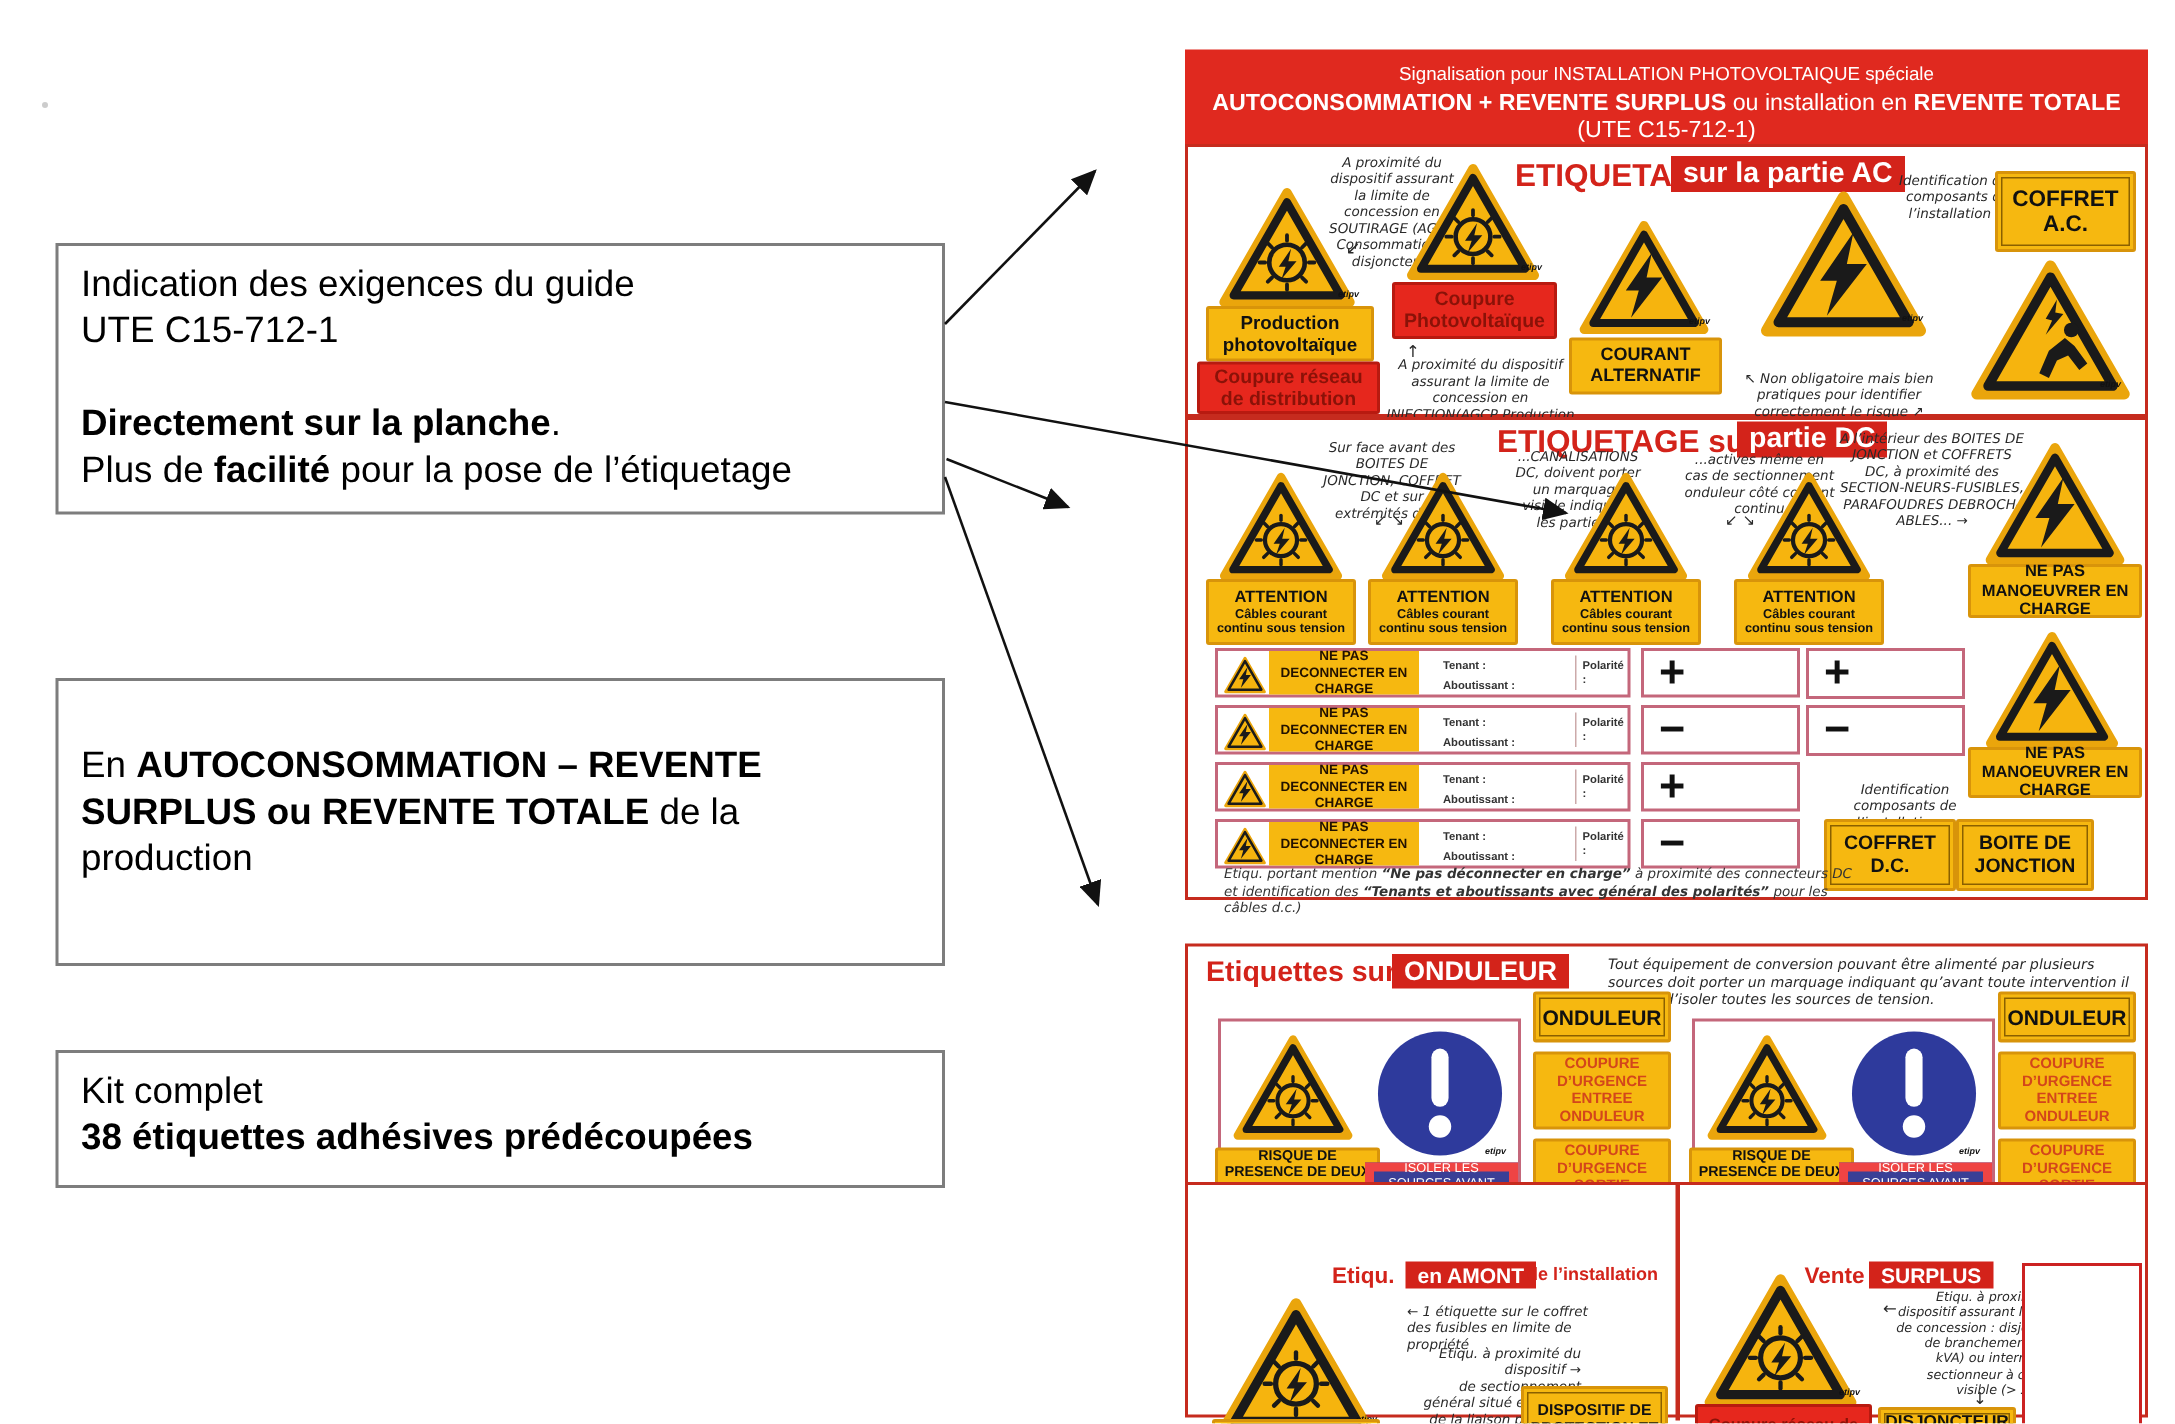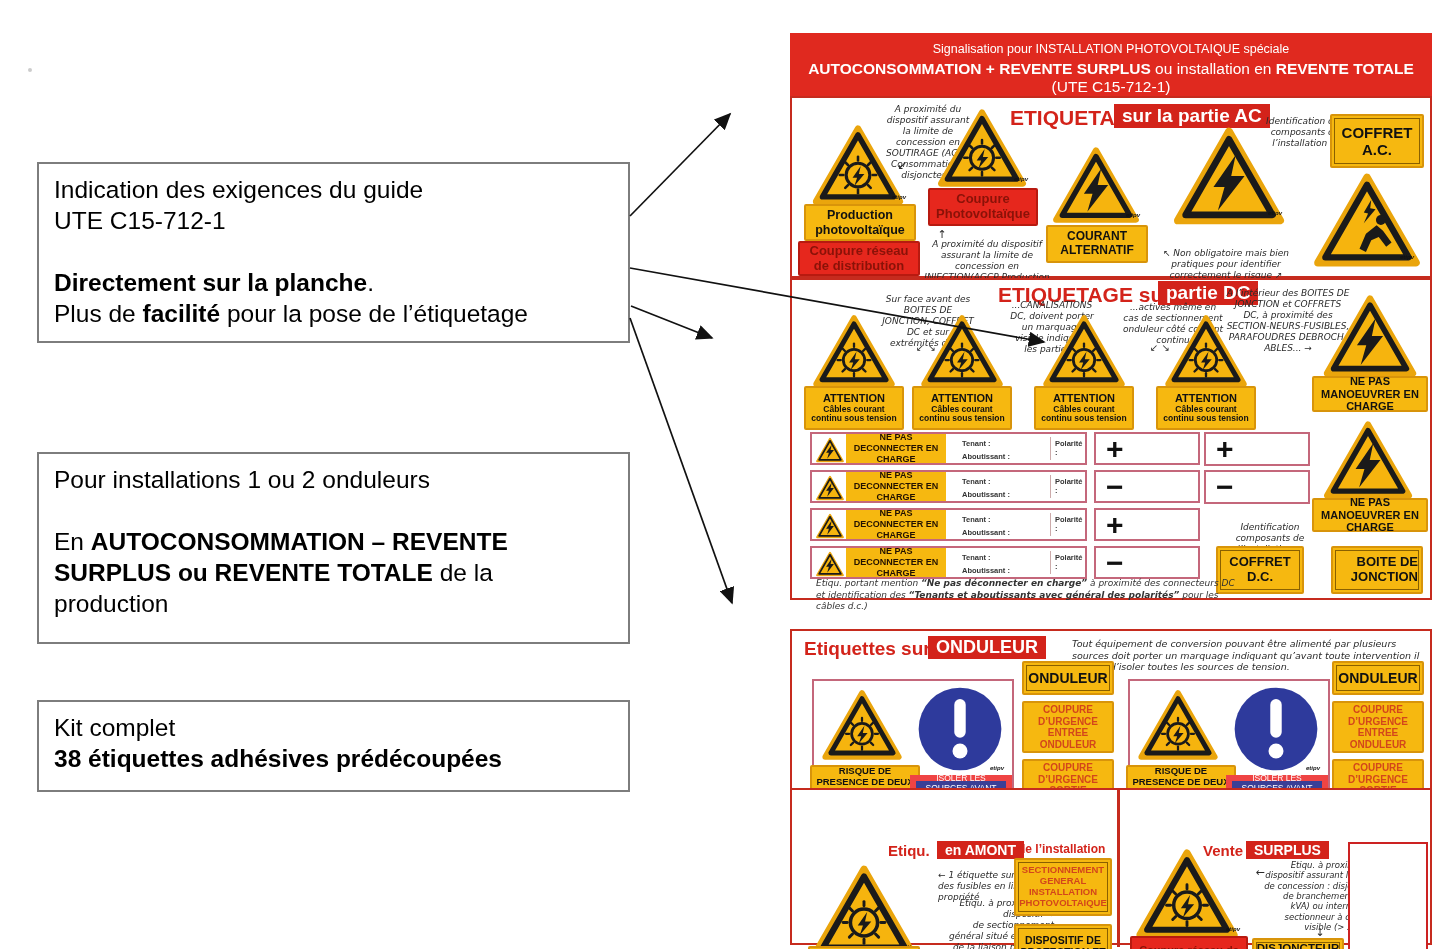--- a/index.html
+++ b/index.html
@@ -99,21 +99,20 @@
 
   <div class="tbox" style="left:37px;top:162px;width:593px;height:181px;">
     <div>Indication des exigences du guide</div>
     <div>UTE C15-712-1</div>
     <div class="gap"></div>
     <div><span class="b">Directement sur la planche</span><span>.</span></div>
     <div><span>Plus de </span><span class="b">facilité</span><span> pour la pose de l’étiquetage</span></div>
   </div>
 
   <div class="tbox" style="left:37px;top:452px;width:593px;height:192px;">
-    <div>Pour installations 1 ou 2 onduleurs</div>
     <div class="gap"></div>
     <div><span>En </span><span class="b">AUTOCONSOMMATION – REVENTE SURPLUS ou REVENTE TOTALE</span><span> de la production</span></div>
   </div>
 
   <div class="tbox" style="left:37px;top:700px;width:593px;height:92px;">
     <div>Kit complet</div>
     <div class="b">38 étiquettes adhésives prédécoupées</div>
   </div>
 
   <svg class="overlay" width="1450" height="949">
@@ -273,21 +272,21 @@
       <div class="signbox" style="left:412px;top:152px;width:106px;height:34px;">+</div>
       <div class="signbox" style="left:412px;top:190px;width:106px;height:34px;">−</div>
 
       <svg class="tri" style="left:524px;top:140px;width:104px;height:80px;">
           <use href="#tri-bolt"></use>
         </svg>
       <div class="ylabel" style="left:520px;top:218px;width:116px;height:34px;font-size:11px;">NE PAS MANOEUVRER EN CHARGE</div>
 
       <div class="note" style="left:428px;top:242px;width:100px;">Identification composants de l’installation  ↘</div>
       <div class="ylabel" style="left:424px;top:266px;width:88px;height:48px;font-size:13px;box-shadow:inset 0 0 0 2px #f6b810, inset 0 0 0 3px #8a6000;">COFFRET D.C.</div>
-      <div class="ylabel" style="left:539px;top:266px;width:92px;height:48px;font-size:13px;box-shadow:inset 0 0 0 2px #f6b810, inset 0 0 0 3px #8a6000;text-align:right;">BOITE DE JONCTION</div>
+      <div class="ylabel" style="left:512px;top:266px;width:92px;height:48px;font-size:13px;box-shadow:inset 0 0 0 2px #f6b810, inset 0 0 0 3px #8a6000;">BOITE DE JONCTION</div>
 
       <div class="fn" style="left:24px;top:298px;width:430px;"><span>Etiqu. portant mention </span><span class="b">“Ne pas déconnecter en charge”</span><span> à proximité des connecteurs DC et identification des </span><span class="b">“Tenants et aboutissants avec général des polarités”</span><span> pour les câbles d.c.)</span></div>
     </div>
 
     <div class="sec" style="top:567px;height:188px;margin-top:29px;">
       <div class="sec-title" style="left:12px;top:7px;font-size:19px;">Etiquettes sur</div>
       <div class="hl" style="left:136px;top:5px;font-size:18px;">ONDULEUR</div>
       <div class="note left" style="left:280px;top:7px;width:350px;font-size:9.5px;">Tout équipement de conversion pouvant être alimenté par plusieurs sources doit porter un marquage indiquant qu’avant toute intervention il y a lieu d’isoler toutes les sources de tension.</div>
 
       <div class="groupbox" style="left:20px;top:48px;width:202px;height:134px;">
@@ -331,21 +330,20 @@
 
         <svg class="tri" style="left:6px;top:26px;width:132px;height:94px;">
             <use href="#tri-pv"></use>
           </svg>
         <span class="brand" style="left:112px;top:106px;">etipv</span>
         <div class="ylabel" style="left:16px;top:108px;width:112px;height:42px;font-size:13px;">Production photovoltaïque</div>
 
         <div class="note left" style="left:146px;top:32px;width:122px;">←  1 étiquette sur le coffret des fusibles en limite de propriété</div>
         <div class="note right" style="left:146px;top:60px;width:116px;"><span>Etiqu. à proximité du dispositif  →</span><br><span>de sectionnement général situé en amont de la liaison principale AC reliant l’installation au réseau  →</span></div>
 
-        <div class="ylabel redtext" style="left:222px;top:20px;width:98px;height:58px;font-size:9.5px;box-shadow:inset 0 0 0 2px #f6b810, inset 0 0 0 3px #8a6000;">SECTIONNEMENT GENERAL INSTALLATION PHOTOVOLTAIQUE</div>
         <div class="ylabel" style="left:222px;top:86px;width:98px;height:56px;font-size:10.5px;box-shadow:inset 0 0 0 2px #f6b810, inset 0 0 0 3px #8a6000;">DISPOSITIF DE PROTECTION ET SECTIONNEMENT</div>
       </div>
 
       <div class="abs" style="left:328px;top:0;width:314px;height:157px;">
         <div class="sec-title" style="left:83px;top:4px;font-size:15px;">Vente</div>
         <div class="hl" style="left:126px;top:3px;font-size:14px;">SURPLUS</div>
 
         <svg class="tri" style="left:4px;top:10px;width:126px;height:92px;">
             <use href="#tri-pv"></use>
           </svg>

